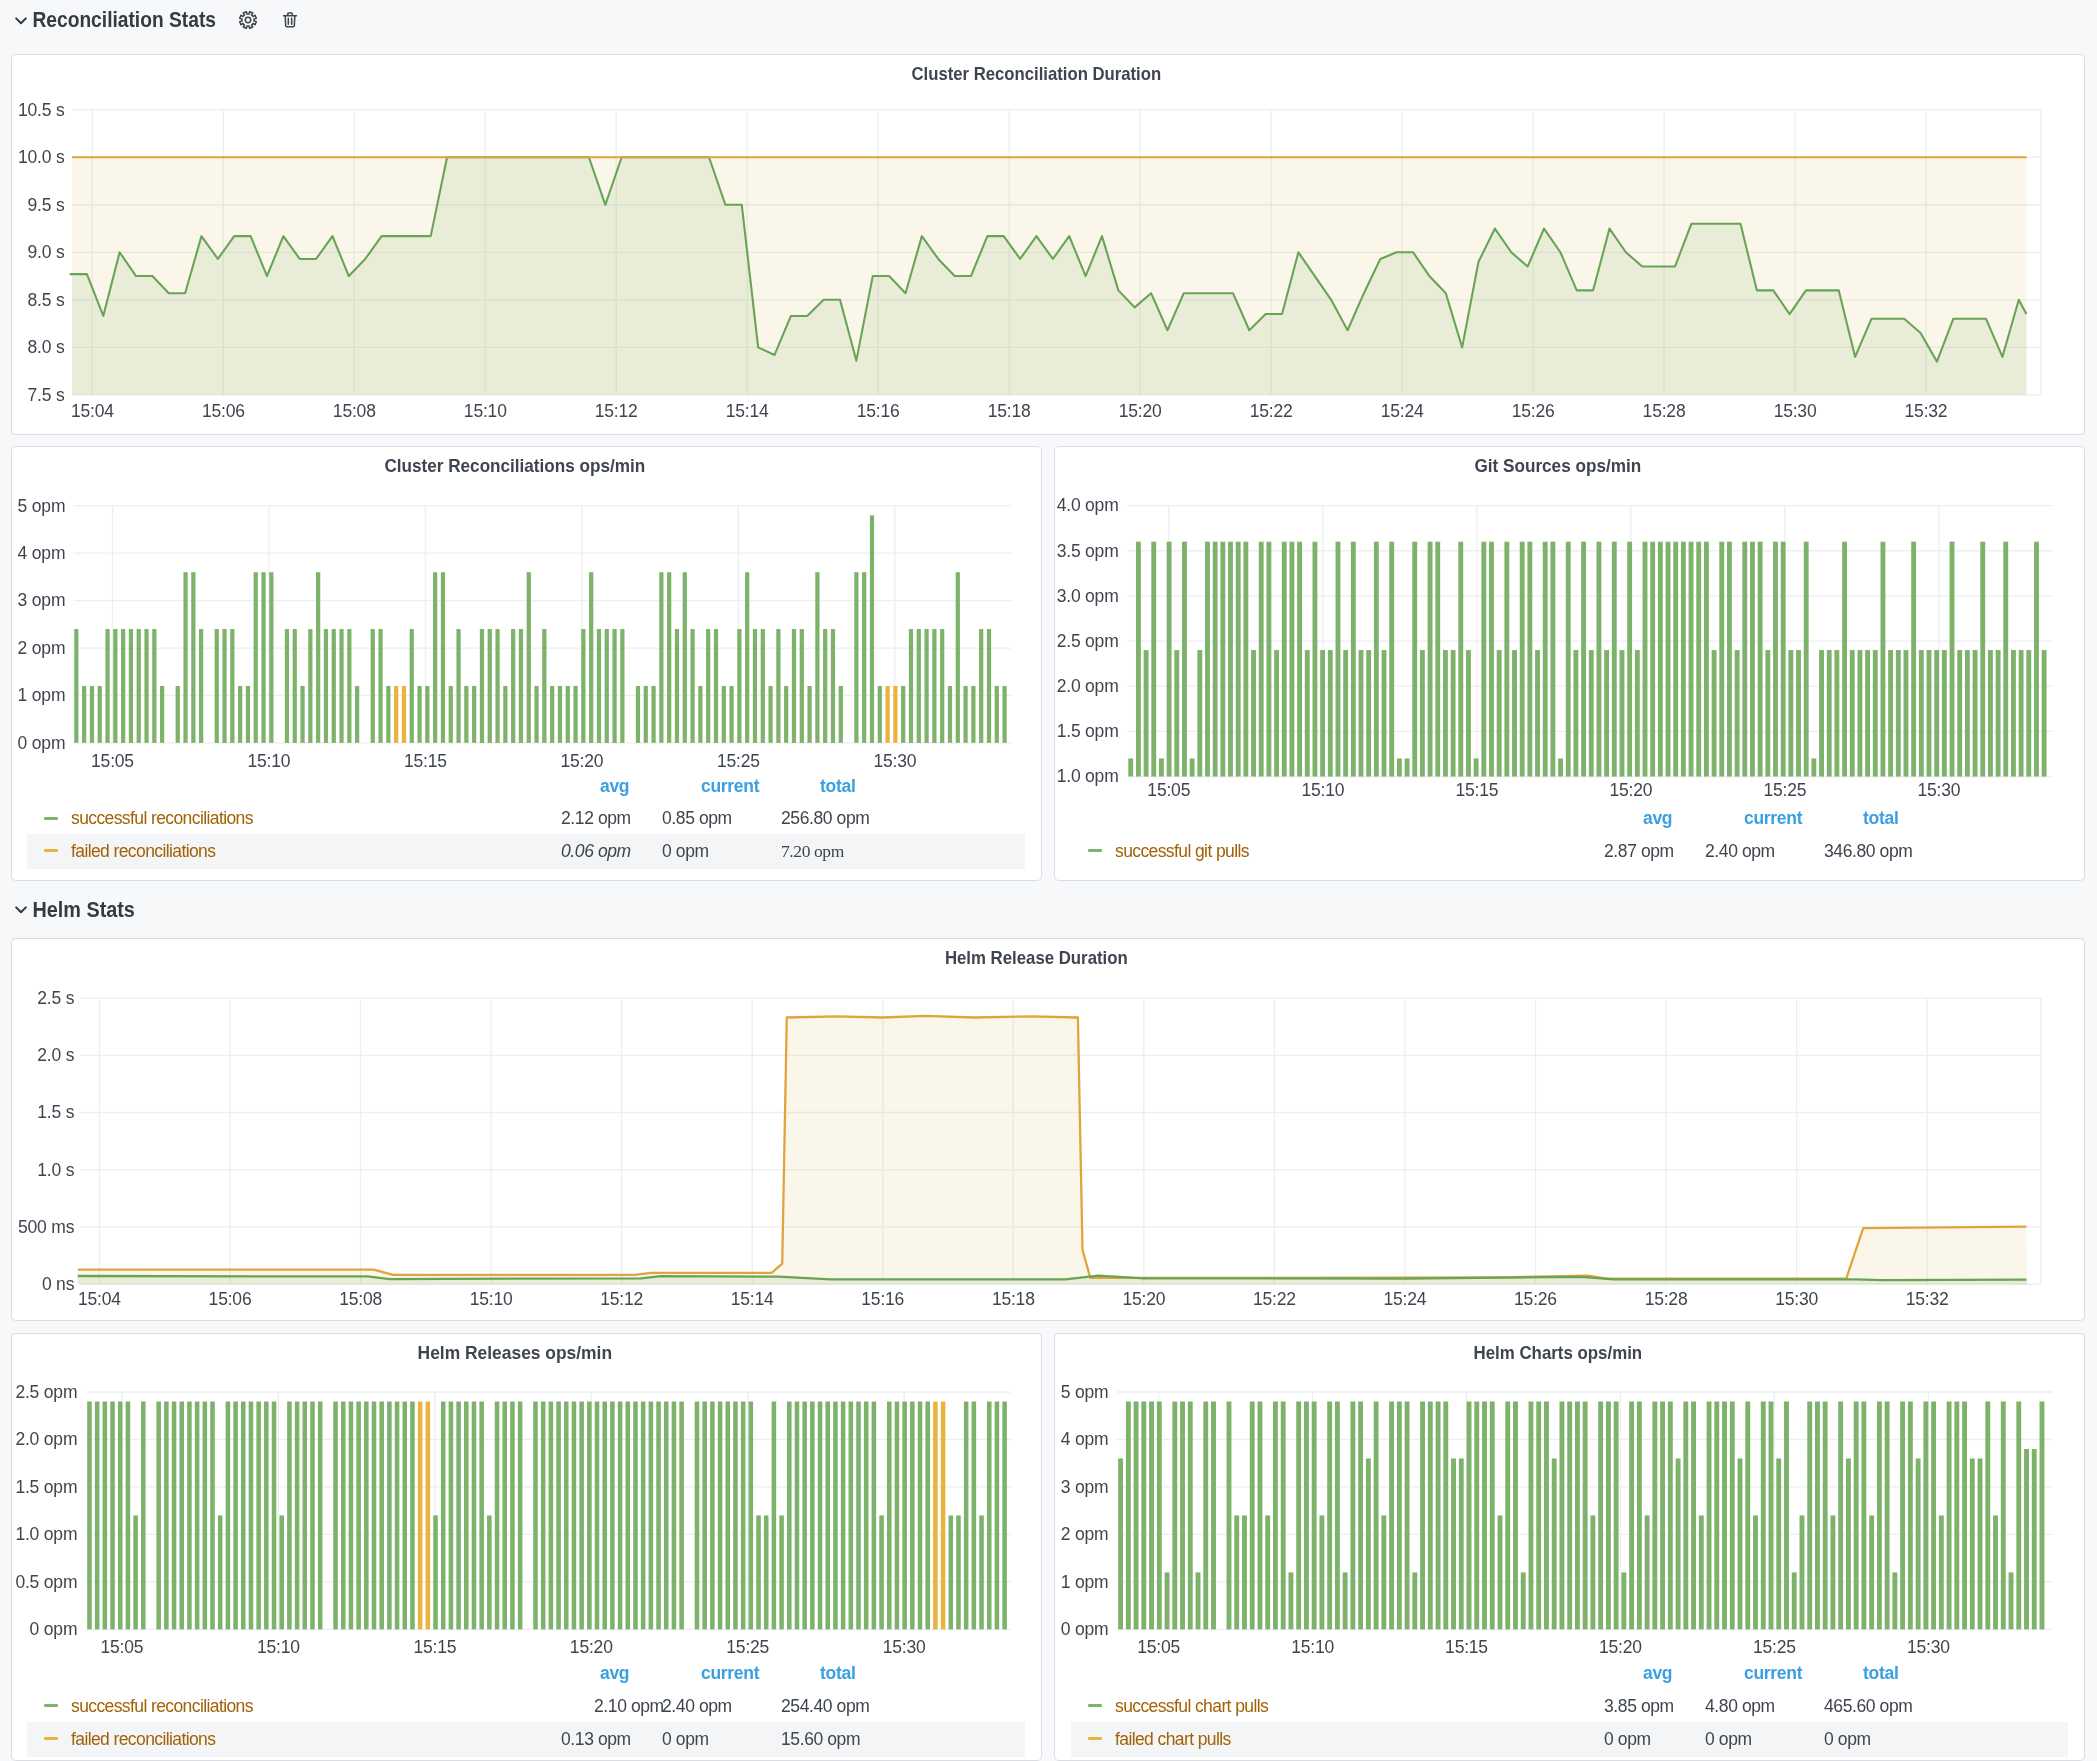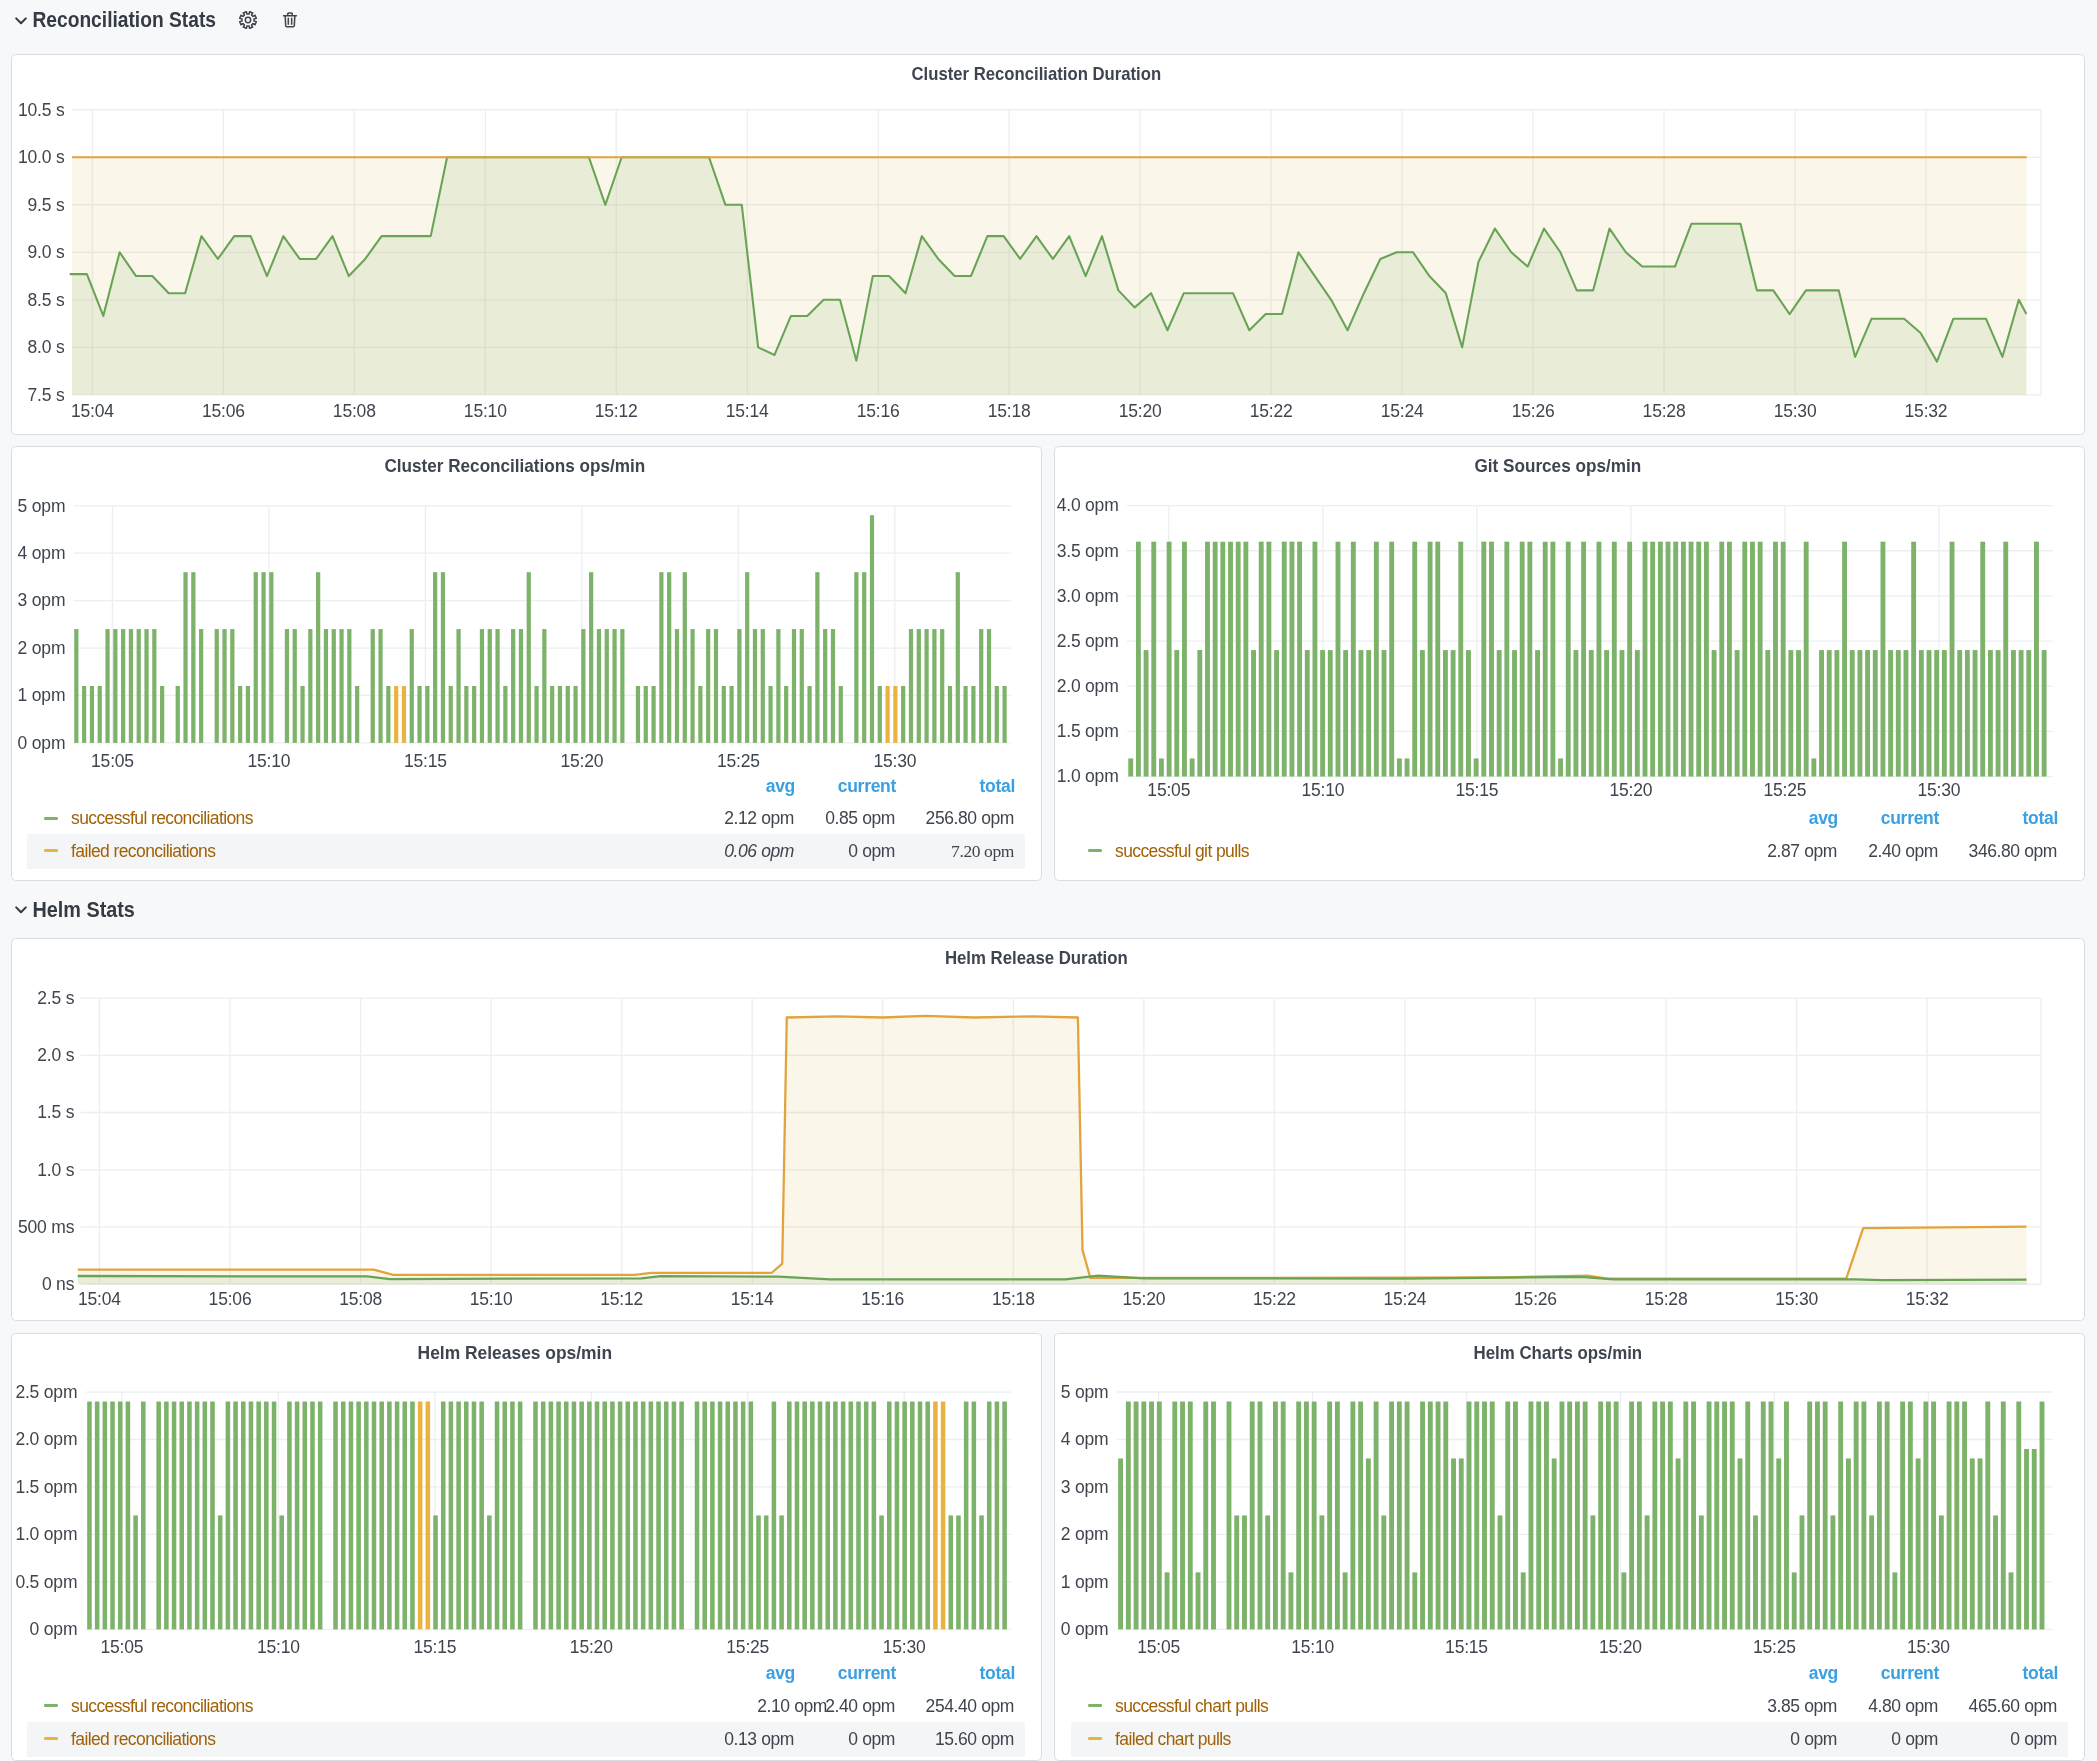--- a/index.html
+++ b/index.html
@@ -1,20 +1,20 @@
 <!DOCTYPE html>
 <html style="font-size:10.4px"><head><meta charset="utf-8"><style>
 * { margin:0; padding:0; box-sizing:border-box; }
 html,body { width:2097px; height:1761px; background:#f7f8fa;
   font-family:"Liberation Sans", sans-serif; position:relative; overflow:hidden; }
 .panel { position:absolute; background:#ffffff; border:1.3px solid #d9dde3; border-radius:4.5px; }
 svg text { font-family:"Liberation Sans", sans-serif; }
-.lgh { position:absolute; font-size:17.5px; font-weight:bold; color:#3aa0e2; text-align:right; letter-spacing:-0.3px; line-height:18px; }
+.lgh { position:absolute; font-size:17.5px; font-weight:bold; color:#3aa0e2; text-align:left; letter-spacing:-0.3px; line-height:18px; }
 .lgl { position:absolute; font-size:17.5px; color:#a16207; letter-spacing:-0.6px; line-height:18px; }
-.lgv { position:absolute; font-size:17.5px; color:#3f454e; text-align:right; letter-spacing:-0.4px; line-height:18px; }
+.lgv { position:absolute; font-size:17.5px; color:#3f454e; letter-spacing:-0.4px; line-height:18px; }
 .dash { position:absolute; width:13.6px; height:3.2px; border-radius:1.3px; }
 .stripe { position:absolute; background:#f4f5f7; }
 </style></head><body>
 <svg style="position:absolute;left:0;top:0;" width="454" height="39" viewBox="0 0 700 60">
     <text x="50.0" y="41.0" text-anchor="start" font-size="34" fill="#343b42" font-weight="bold" textLength="283" lengthAdjust="spacingAndGlyphs">Reconciliation Stats</text>
   </svg>
 <svg style="position:absolute;left:12.3px;top:11px;" width="18" height="18" viewBox="0 0 28 28">
     <polyline points="6.5,11.5 14,19 21.5,11.5" fill="none" stroke="#343b42" stroke-width="3.2" stroke-linecap="round" stroke-linejoin="round"></polyline>
   </svg>
 <svg style="position:absolute;left:239px;top:11px;" width="18" height="18" viewBox="0 0 28 28">

